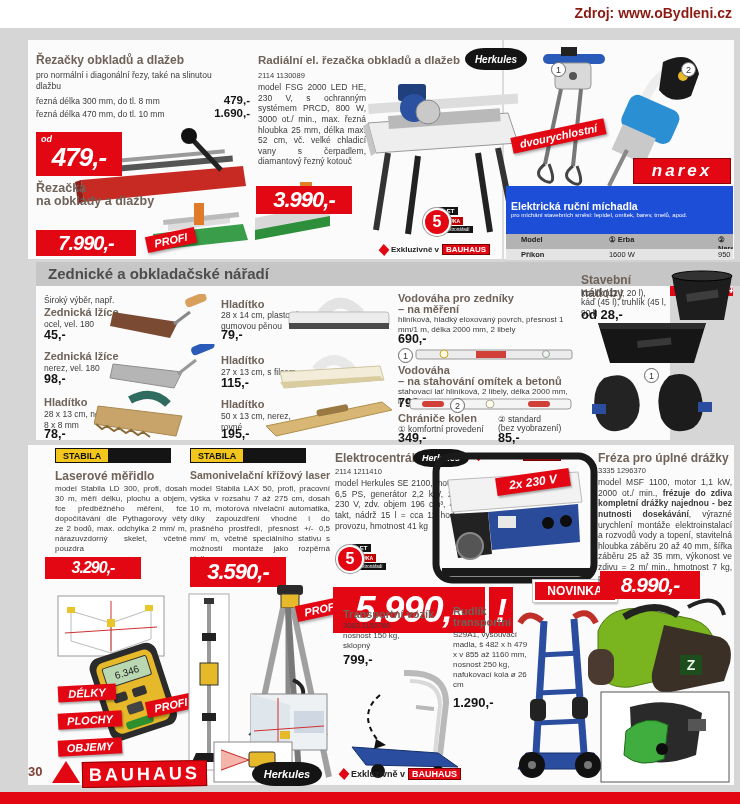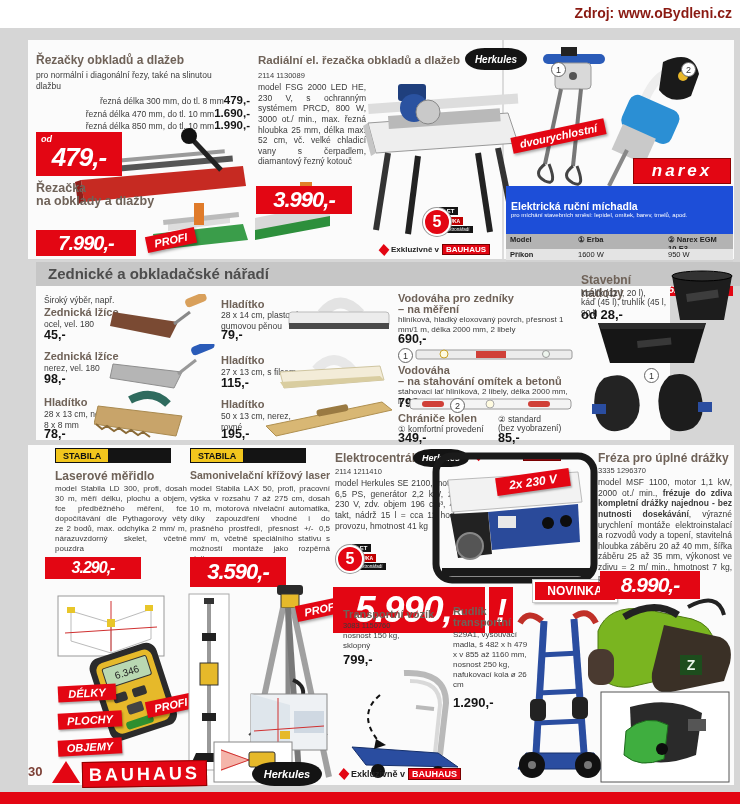--- a/index.html
+++ b/index.html
@@ -7,41 +7,41 @@
   .abs{position:absolute}
   .panel{position:absolute;background:#fbfbfb}
   .t1{color:#6f6258;font-weight:bold;line-height:1.1}
   .d{color:#3b3b3b;line-height:1.25}
   .code{color:#3b3b3b}
   .pr{color:#141414;font-weight:bold}
   .pb{position:absolute;background:#e30613;color:#fff;font-weight:bold;font-style:italic;display:flex;align-items:center;justify-content:center;letter-spacing:-1px}
   .diag{position:absolute;background:#e30613;color:#fff;font-weight:bold;font-style:italic;padding:2px 8px;box-shadow:1px 2px 3px rgba(0,0,0,.35);transform:rotate(-12deg);font-size:11px;white-space:nowrap}
   .flag{position:absolute;background:#e30613;color:#fff;font-weight:bold;font-style:italic;display:flex;align-items:center;justify-content:center;box-shadow:1px 2px 2px rgba(0,0,0,.3);font-size:11px}
   .circ{position:absolute;width:13px;height:13px;border:1px solid #666;border-radius:50%;background:#fff;color:#333;font-size:9px;display:flex;align-items:center;justify-content:center;z-index:5}
-  .vrow{display:flex;justify-content:flex-end;align-items:baseline}
+  .vrow{display:flex;justify-content:space-between;align-items:baseline}
   .stab{position:absolute;display:flex;height:15px}
   .stab .y{background:#f2c61d;color:#111;font-weight:bold;font-size:9px;display:flex;align-items:center;padding:0 7px;border:1px solid #111}
   .stab .b{background:#141414;width:62px}
   .narex{position:absolute;background:#e30613;color:#fff;font-weight:bold;font-style:italic;display:flex;align-items:center;justify-content:center;letter-spacing:3px;font-size:17px;border:1px solid #8e0000}
   .herk{position:absolute;background:#141414;color:#fff;font-style:italic;font-weight:bold;display:flex;align-items:center;justify-content:center;border-radius:45%/70%}
   .excl{position:absolute;display:flex;align-items:center;gap:3px;white-space:nowrap}
   .excl .dot{width:8px;height:8px;background:#e30613;transform:rotate(45deg) skew(6deg)}
   .excl .txt{font-weight:bold;color:#222}
   .excl .bh{background:#e30613;color:#fff;font-weight:bold;padding:0 3px;border:1px solid #7a0000}
   .w5{position:absolute}
   .w5 .c5{position:absolute;left:0;top:2px;width:24px;height:24px;border-radius:50%;background:#e30613;color:#fff;font-weight:bold;font-size:16px;display:flex;align-items:center;justify-content:center;border:2px solid #fff;box-shadow:0 0 0 1px #999;z-index:2}
   .w5 .l1{position:absolute;left:16px;top:1px;background:#141414;color:#fff;font-size:6px;font-weight:bold;padding:1px 4px}
   .w5 .l2{position:absolute;left:13px;top:11px;background:#c00000;color:#fff;font-size:5px;font-weight:bold;padding:1px 3px}
   .w5 .l3{position:absolute;left:11px;top:20px;background:#141414;color:#fff;font-size:4.5px;padding:1px 3px;white-space:nowrap}
   .mixtable{position:absolute;font-size:7.5px;color:#222}
   .mixtable .tt{background:#1d4ed8;color:#fff;padding:14px 5px;height:20px}
   .mixtable .tt .h{font-size:10.5px;font-weight:bold}
   .mixtable .tt .s{font-size:6px}
   .row{display:flex}
-  .row>div{padding:1px 4px;overflow:hidden}
+  .row>div{padding:1px 15px;overflow:hidden}
   .c0{width:60px;font-weight:bold}
   .c1{width:82px}
   .c2{flex:1}
   .rh{background:#b3b3b3;font-weight:bold;height:15px}
   .r1{background:#e4e4e4;height:11px}
   .r2{background:#d2d2d2;height:11px}
   .rp{background:#e30613;color:#fff;font-weight:bold;font-size:11px;font-style:italic;height:14px;align-items:center}
   .bh-tile{background:#e30613;color:#fff;font-weight:bold;display:flex;align-items:center;justify-content:center;border:1px solid #8e0000}
   .secline{position:absolute;background:#dcdcdc;width:2px}
 </style>
@@ -59,24 +59,20 @@
     <div class="abs t1" style="left:8px;top:14px;font-size:12px">Řezačky obkladů a dlažeb</div>
     <div class="abs d" style="left:8px;top:30px;width:200px;font-size:8.5px">pro normální i diagonální řezy, také na slinutou dlažbu</div>
     <div class="abs" style="left:8px;top:54px;width:214px;font-size:8.5px">
       <div class="vrow">
         <span class="d">řezná délka 300 mm, do tl. 8 mm</span>
         <span class="pr" style="font-size:11.5px">479,-</span>
       </div>
       <div class="vrow">
         <span class="d">řezná délka 470 mm, do tl. 10 mm</span>
         <span class="pr" style="font-size:11.5px">1.690,-</span>
-      </div>
-      <div class="vrow">
-        <span class="d">řezná délka 850 mm, do tl. 10 mm</span>
-        <span class="pr" style="font-size:11.5px">1.990,-</span>
       </div>
     </div>
     <div class="abs" style="left:45px;top:80px;width:180px;height:92px">
       <svg width="180" height="92" viewBox="0 0 180 92">
         <polygon points="8,60 170,46 173,66 11,82" fill="#c62a22"></polygon>
         <polygon points="8,60 11,82 5,84 2,62" fill="#8e1f1a"></polygon>
         <rect x="18" y="48" width="142" height="6" fill="#555" transform="rotate(-5 18 48)"></rect>
         <rect x="30" y="40" width="122" height="4" fill="#9a9a9a" transform="rotate(-5 30 40)"></rect>
         <line x1="118" y1="18" x2="148" y2="50" stroke="#222" stroke-width="5"></line>
         <circle cx="116" cy="16" r="8" fill="#111"></circle>

